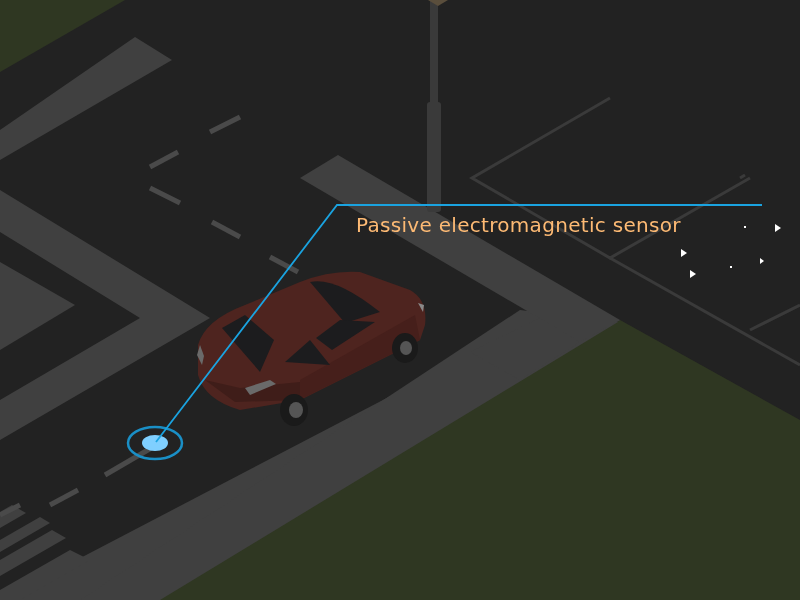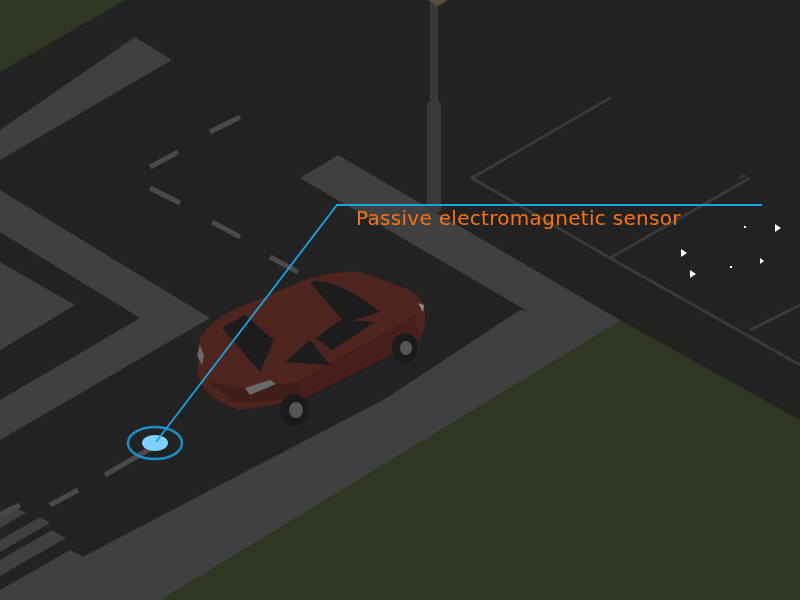--- a/index.html
+++ b/index.html
@@ -1,18 +1,18 @@
 <!DOCTYPE html>
 <html><head>
 <meta charset="utf-8">
 <style>
   html,body{margin:0;padding:0;background:#222;}
   #stage{position:relative;width:800px;height:600px;overflow:hidden;background:#222222;}
   #scene{position:absolute;left:0;top:0;width:800px;height:600px;}
-  .callout-label{position:absolute;left:356px;top:205px;color:#f97316;
+  .callout-label{position:absolute;left:356px;top:212px;color:#fdba74;
     font-family:"DejaVu Sans","Liberation Sans",sans-serif;font-size:20px;letter-spacing:0.3px;
     white-space:nowrap;line-height:26px;}
   .particle{position:absolute;width:0;height:0;border-top:4px solid transparent;border-bottom:4px solid transparent;border-left:6px solid #ffffff;}
   .dot{position:absolute;width:2px;height:2px;background:#fff;}
 </style>
 </head>
 <body>
 
 <div id="stage">
   <svg id="scene" viewBox="0 0 800 600">

